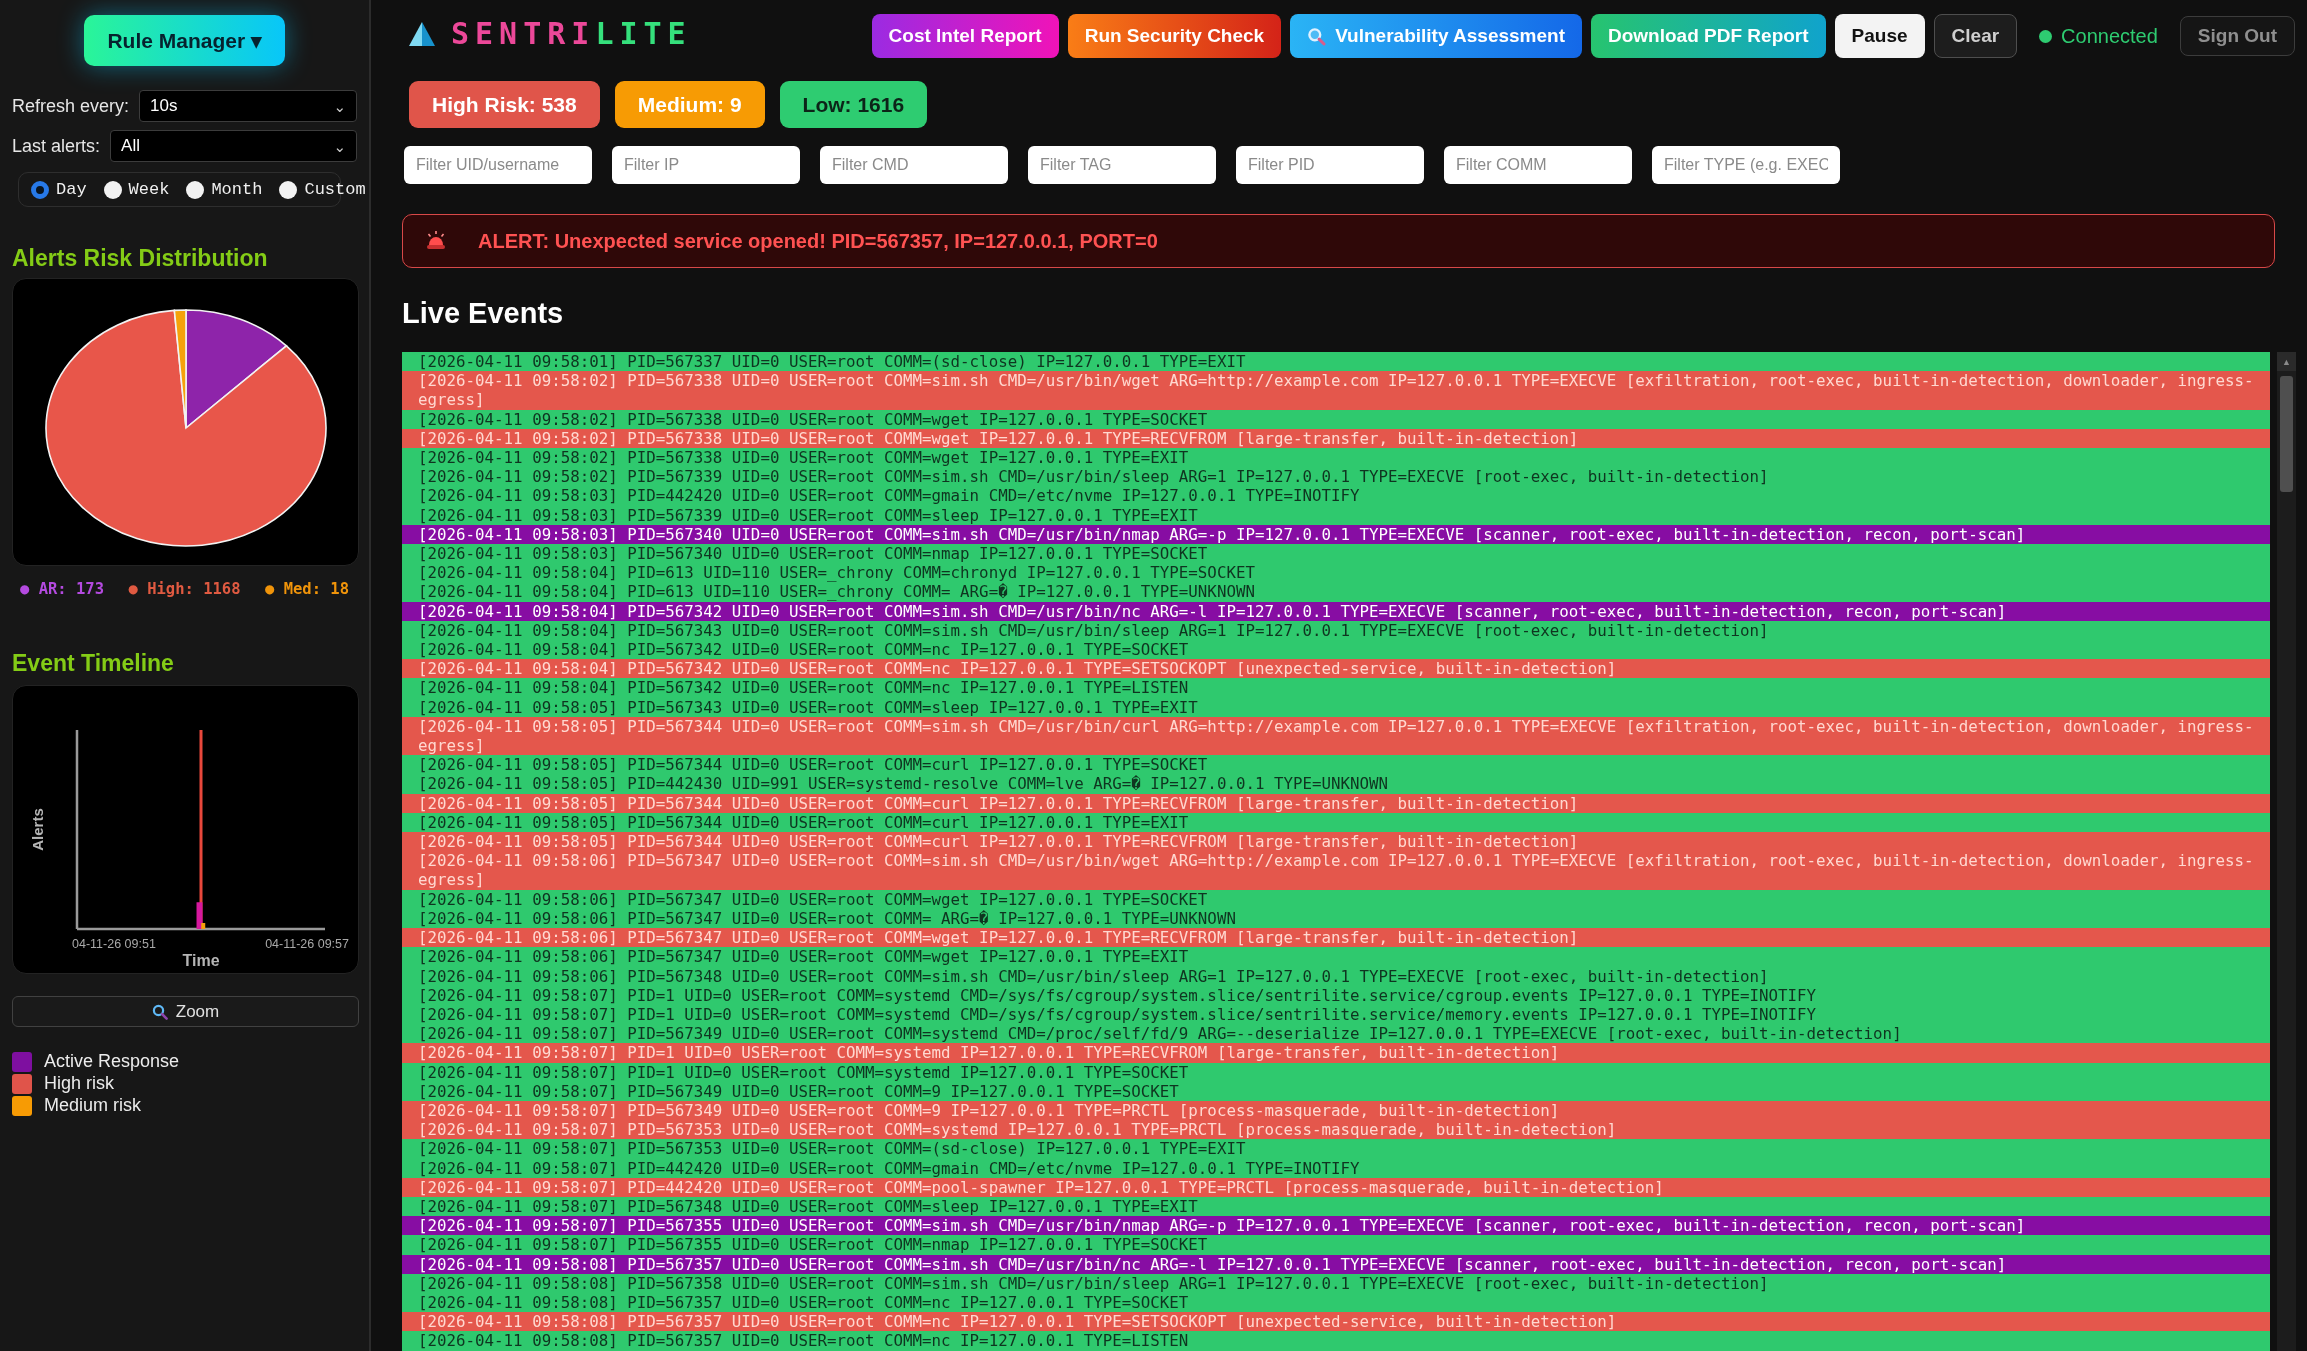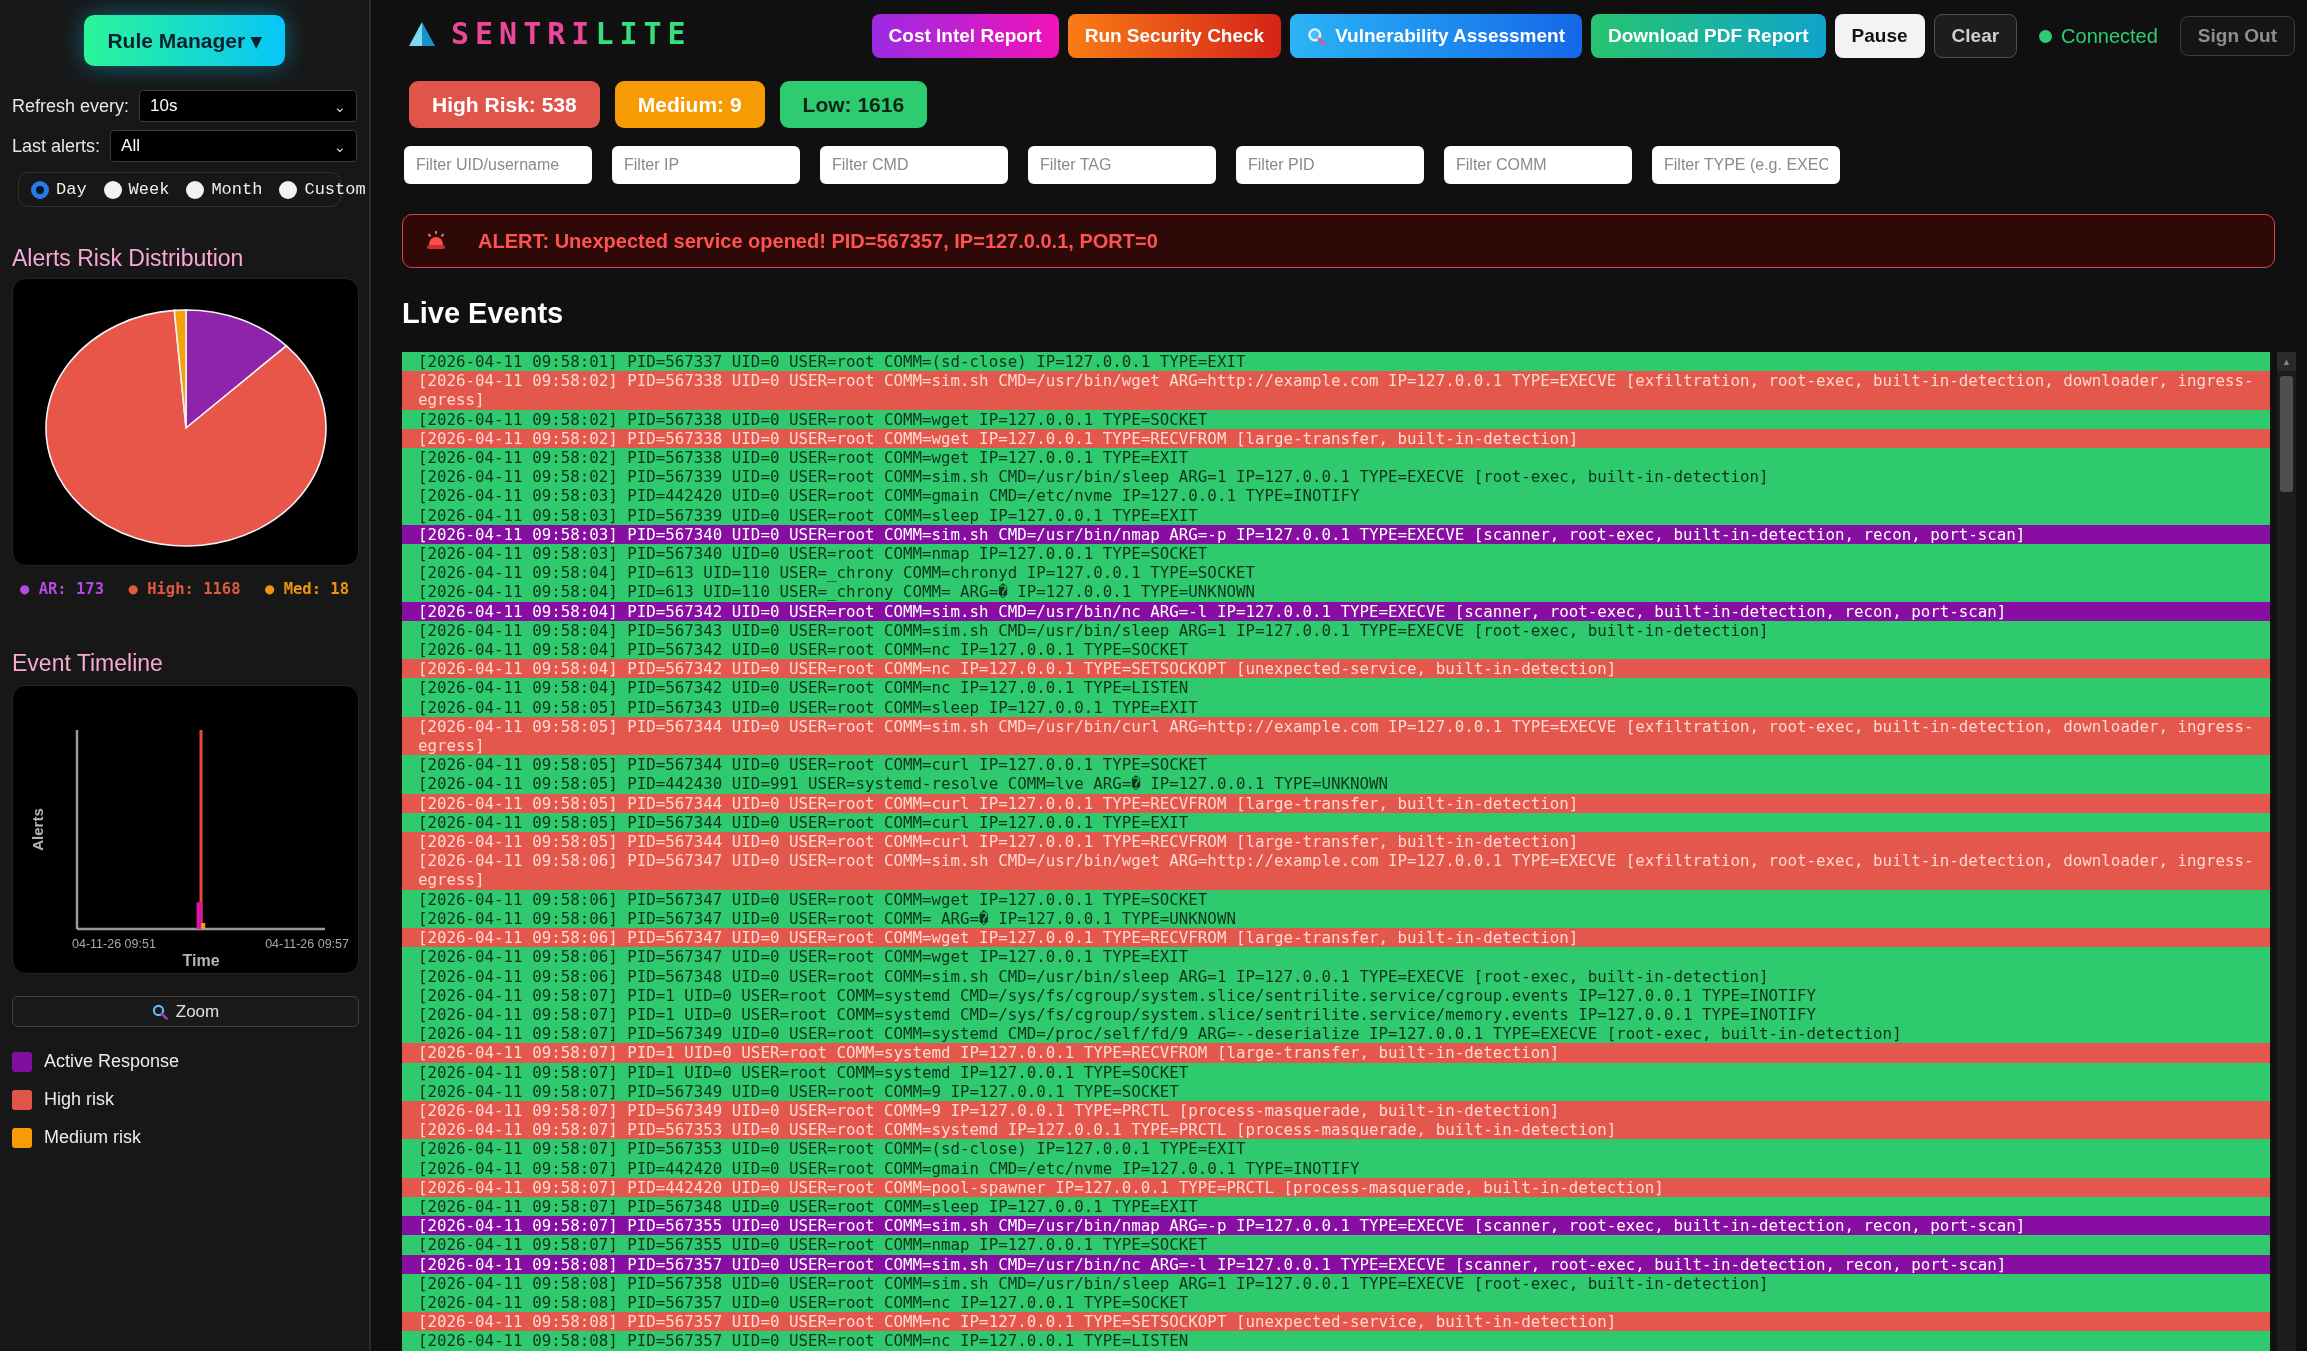--- a/index.html
+++ b/index.html
@@ -21,33 +21,33 @@
     border:1px solid #3c3c3c; border-radius:4px; color:#fff; font-size:17px;
     display:flex; align-items:center; padding:15px 10px; cursor:pointer; }
   .select .val { flex:1; }
   .select .chev { color:#cfcfcf; font-size:15px; line-height:1; }
   .radio-group { margin:10px 16px 0 6px; border:1px solid #2e2e2e; border-radius:10px;
     padding:7px 12px; display:flex; align-items:center; gap:17px;font-family:Liberation Mono, monospace; }
   .radio-opt { display:flex; align-items:center; gap:7px; font-size:17px;
     color:#f0f0f0; cursor:pointer; }
   .radio-dot { width:18px; height:18px; border-radius:50%; background:#f2f2f2; }
   .radio-opt.on .radio-dot { background:#081420; border:5px solid #2779e8; }
-  .side-heading { margin-top:38px; font-size:23px; font-weight:normal; color:#f9a8d4; }
+  .side-heading { margin-top:38px; font-size:23px; font-weight:bold; color:#84cc16; }
   .side-heading.tl { margin-top:52px; }
   .chart-card { margin-top:6px; width:347px; height:288px; background:#000;
     border:1px solid #232323; border-radius:14px; overflow:hidden; }
   .chart-card.tl { margin-top:8px; height:289px; }
   .pie-legend { margin-top:14px; display:flex; justify-content:space-between;
     padding:0 8px; font-family:"DejaVu Sans Mono", monospace; font-size:15.5px;
     font-weight:bold; white-space:nowrap; }
   .zoom-btn { margin-top:22px; width:347px; height:31px; background:#1a1a1a;
     border:1px solid #414141; border-radius:6px; color:#e0e0e0; font-size:17px;
     font-family:inherit; display:flex; align-items:center; justify-content:center;
     gap:8px; cursor:pointer; }
-  .legend-block { margin-top:24px; display:flex; flex-direction:column; gap:17px; }
+  .legend-block { margin-top:24px; display:flex; flex-direction:column; gap:1px; }
   .legend-row { display:flex; align-items:center; gap:12px; font-size:18px; color:#ececec; }
   .legend-swatch { width:20px; height:20px; border-radius:3px; display:inline-block; }
 
   
   .main { position:absolute; left:373px; top:0; width:1934px; height:1351px; }
   .logo { position:absolute; left:33px; top:16px; display:flex; align-items:center; gap:13px; }
   .brand { font-family:"DejaVu Sans Mono", monospace; font-weight:bold; font-size:30px;
     letter-spacing:6px; }
   .brand .lite { color:#35e07c; }
   .brand .sentri { color:#ec4899; }

